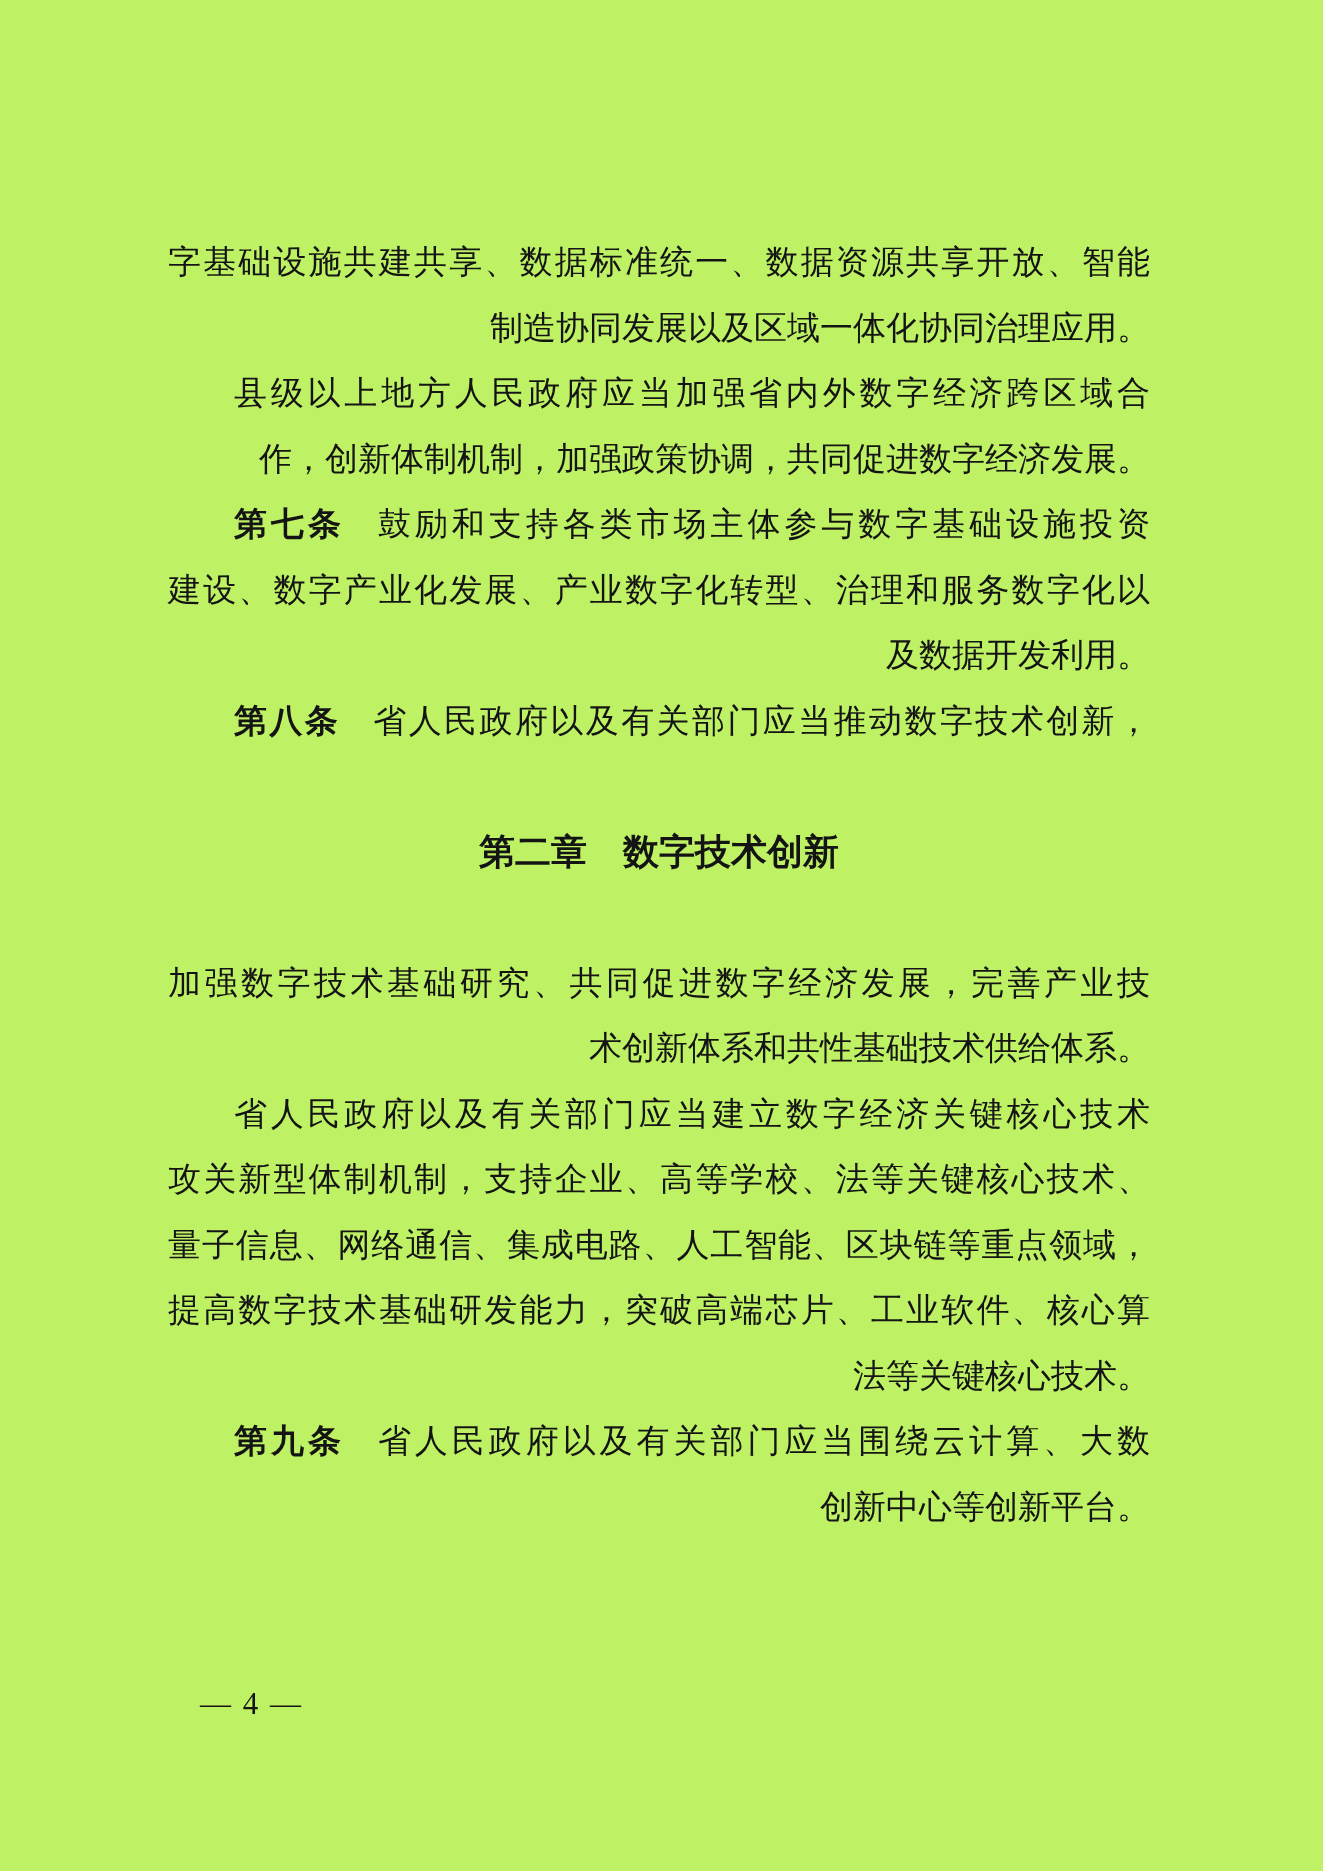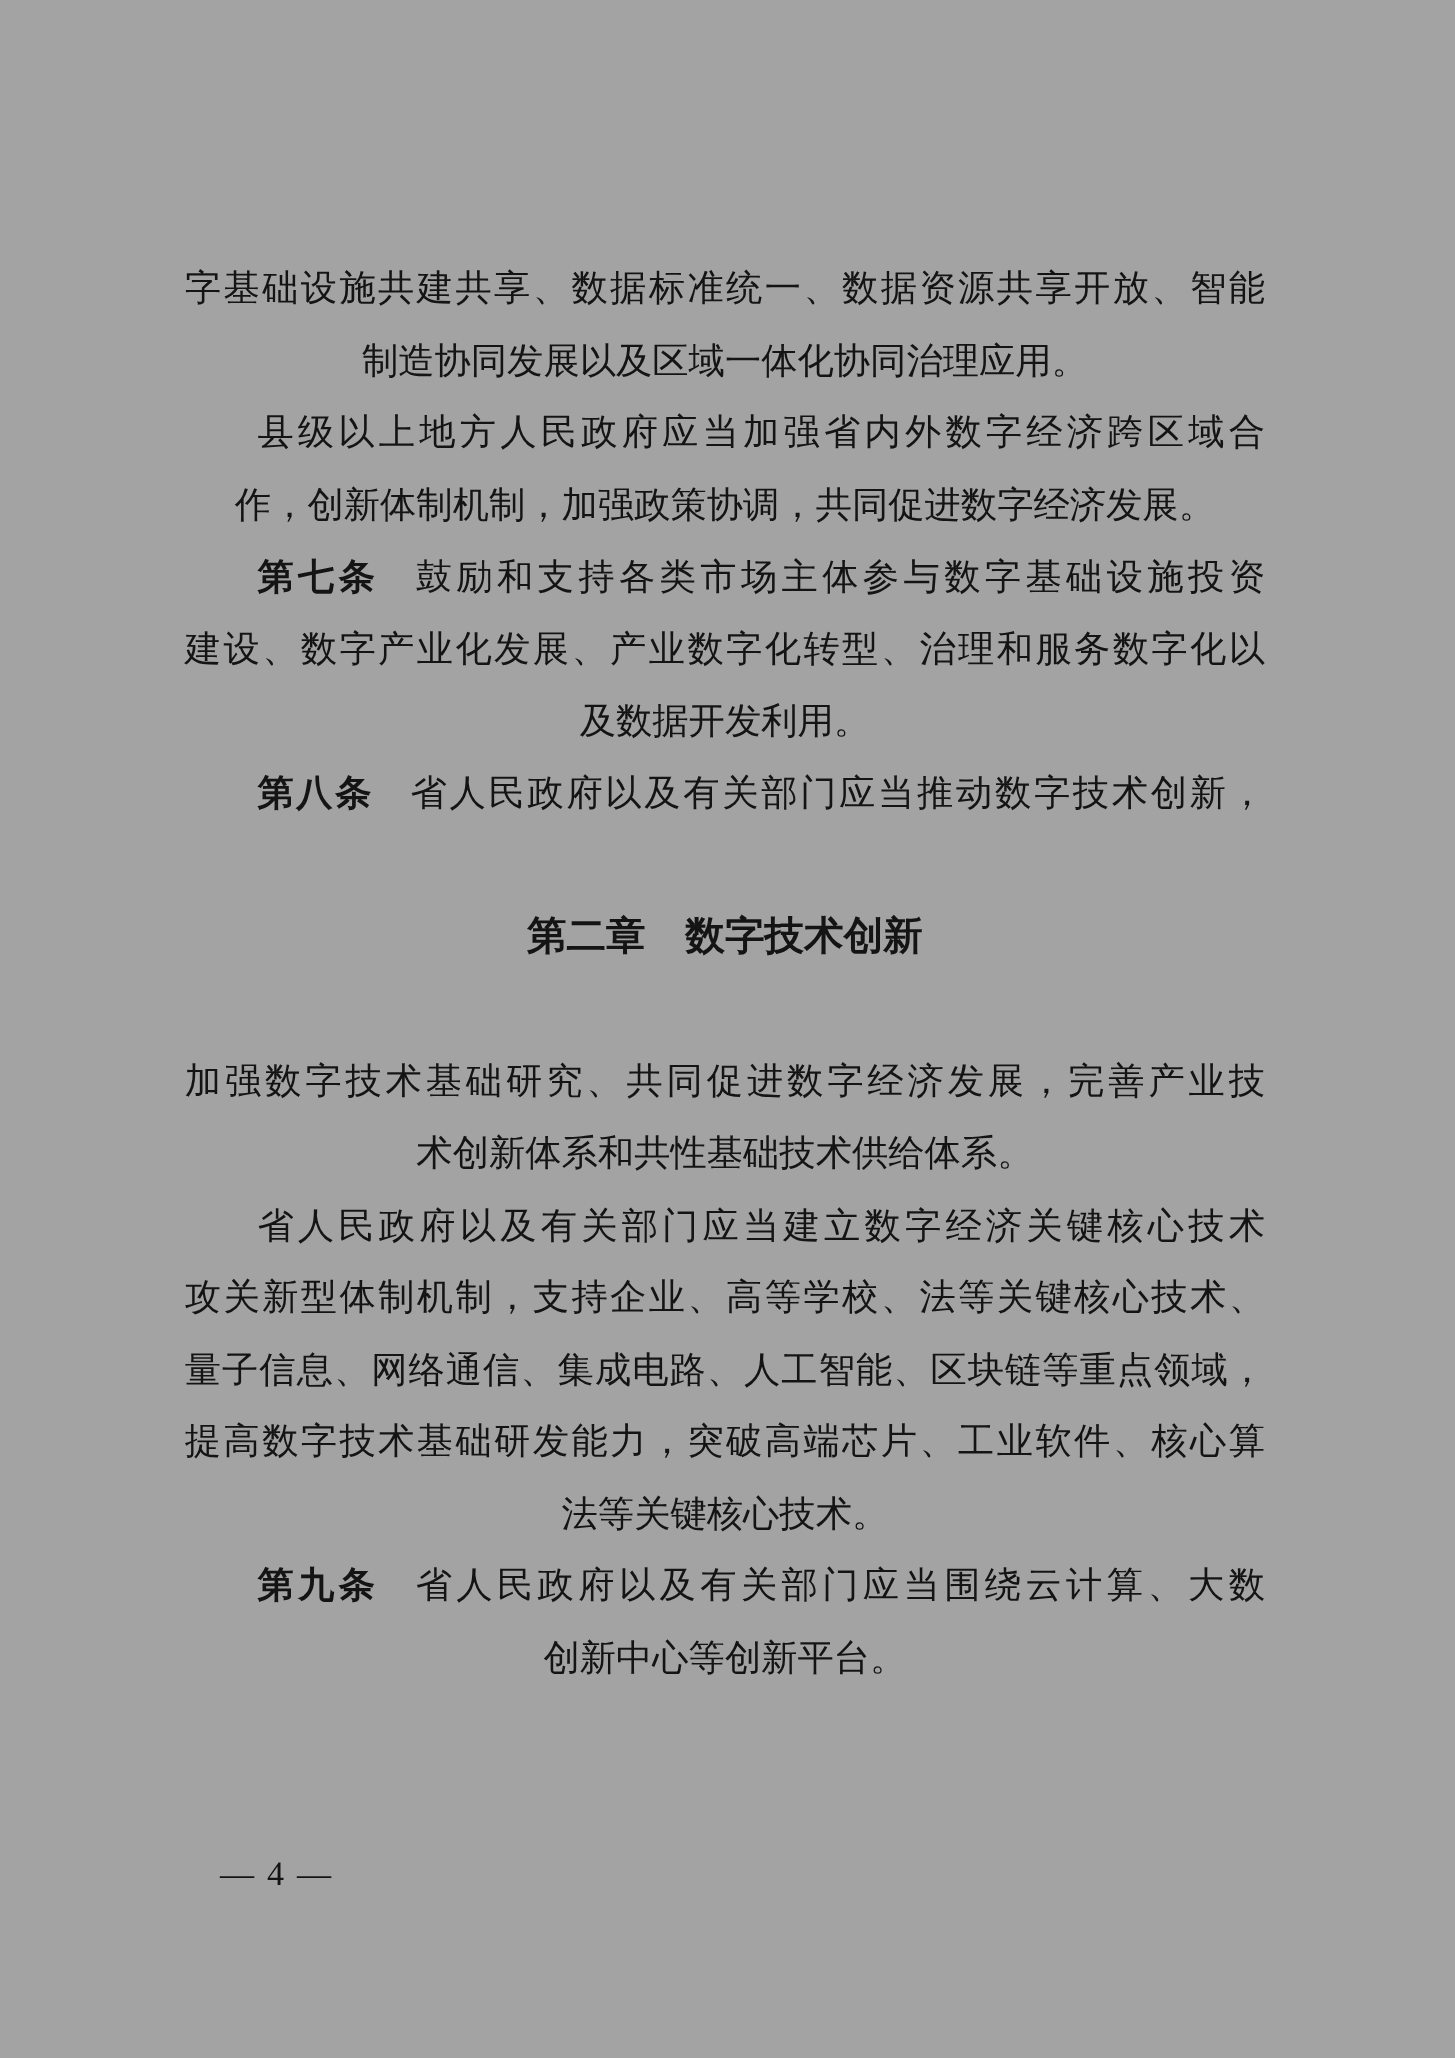--- a/index.html
+++ b/index.html
@@ -1,36 +1,36 @@
 <!DOCTYPE html>
 <html><head>
 <meta charset="utf-8">
 <style>
   html, body { margin: 0; padding: 0; }
   body { background: #ffffff; }
   .page {
     position: relative;
     width: 1323px;
     height: 1871px;
-    background: #a3a3a3;
+    background: #bef264;
     overflow: hidden;
     font-family: "DejaVu Sans", sans-serif;
     color: #141414;
   }
   .content {
     position: absolute;
     left: 168px;
     top: 229px;
     width: 982px;
   }
   .line {
     font-size: 33px;
     line-height: 65.5px;
     height: 65.5px;
-    text-align: center;
+    text-align: right;
     white-space: normal;
   }
   .line.justify {
     text-align: justify;
     text-align-last: justify;
   }
   .line.indent {
     padding-left: 66px;
   }
   .line .prefix {

